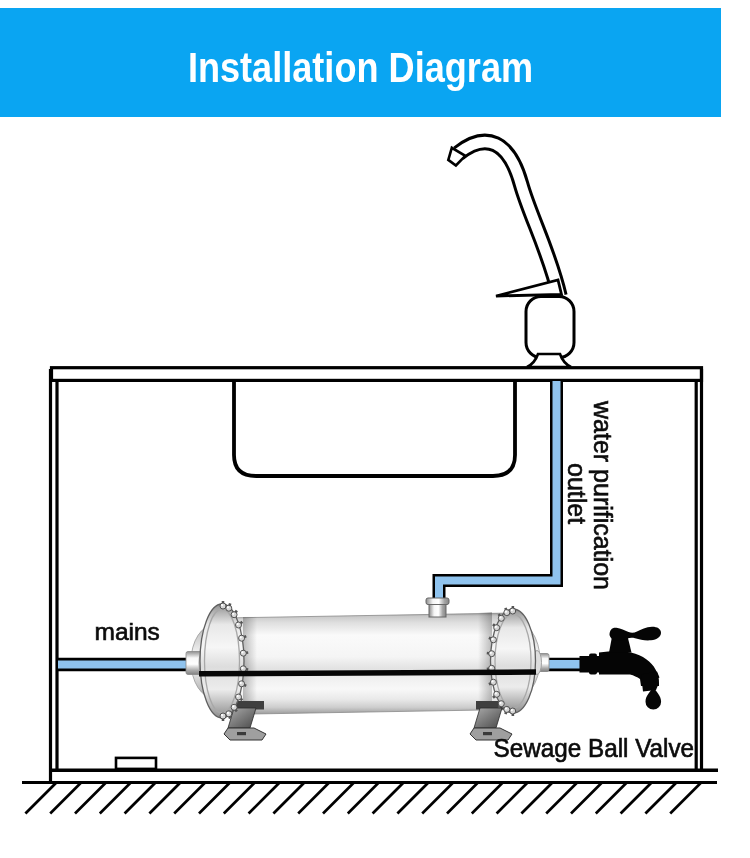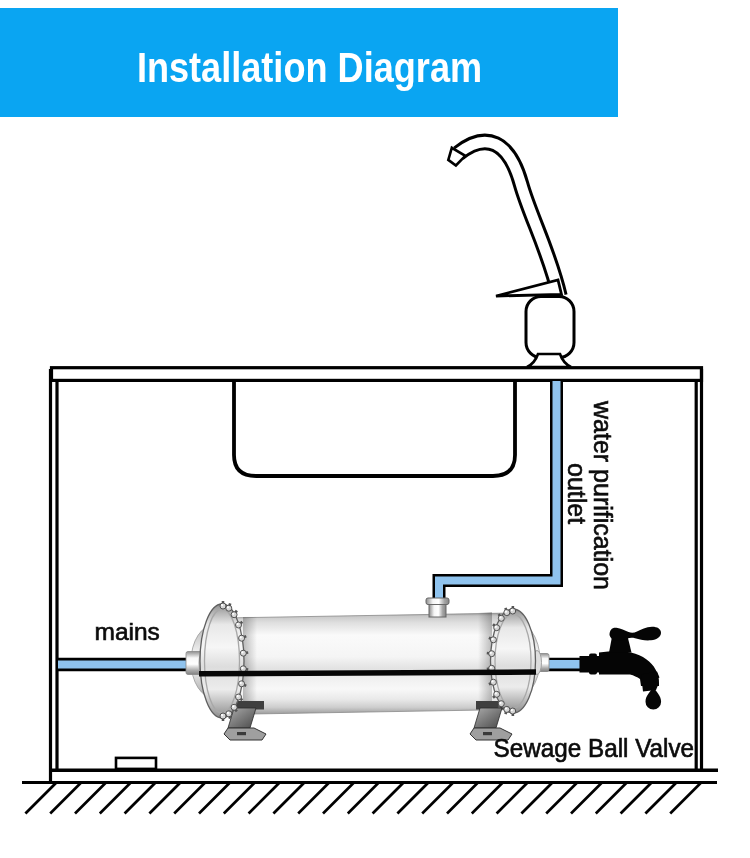--- a/index.html
+++ b/index.html
@@ -1,18 +1,18 @@
 <!DOCTYPE html>
 <html><head>
 <meta charset="utf-8">
 <style>
   html,body{margin:0;padding:0;background:#fff;}
   #page{position:relative;width:750px;height:858px;background:#fff;overflow:hidden;
         font-family:"Liberation Sans", sans-serif;}
-  #topbar{position:absolute;left:0;top:8px;width:618px;height:109px;background:#0aa5f2;
+  #topbar{position:absolute;left:0;top:8px;width:721px;height:109px;background:#0aa5f2;
           display:flex;align-items:center;justify-content:center;}
   #topbar span{color:#fff;font-weight:bold;font-size:43px;transform:scaleX(0.84);margin-top:10px;}
   svg{position:absolute;left:0;top:0;}
 </style>
 </head>
 <body>
 <div id="page">
   <div id="topbar">
       <span>Installation Diagram</span>
     </div>

